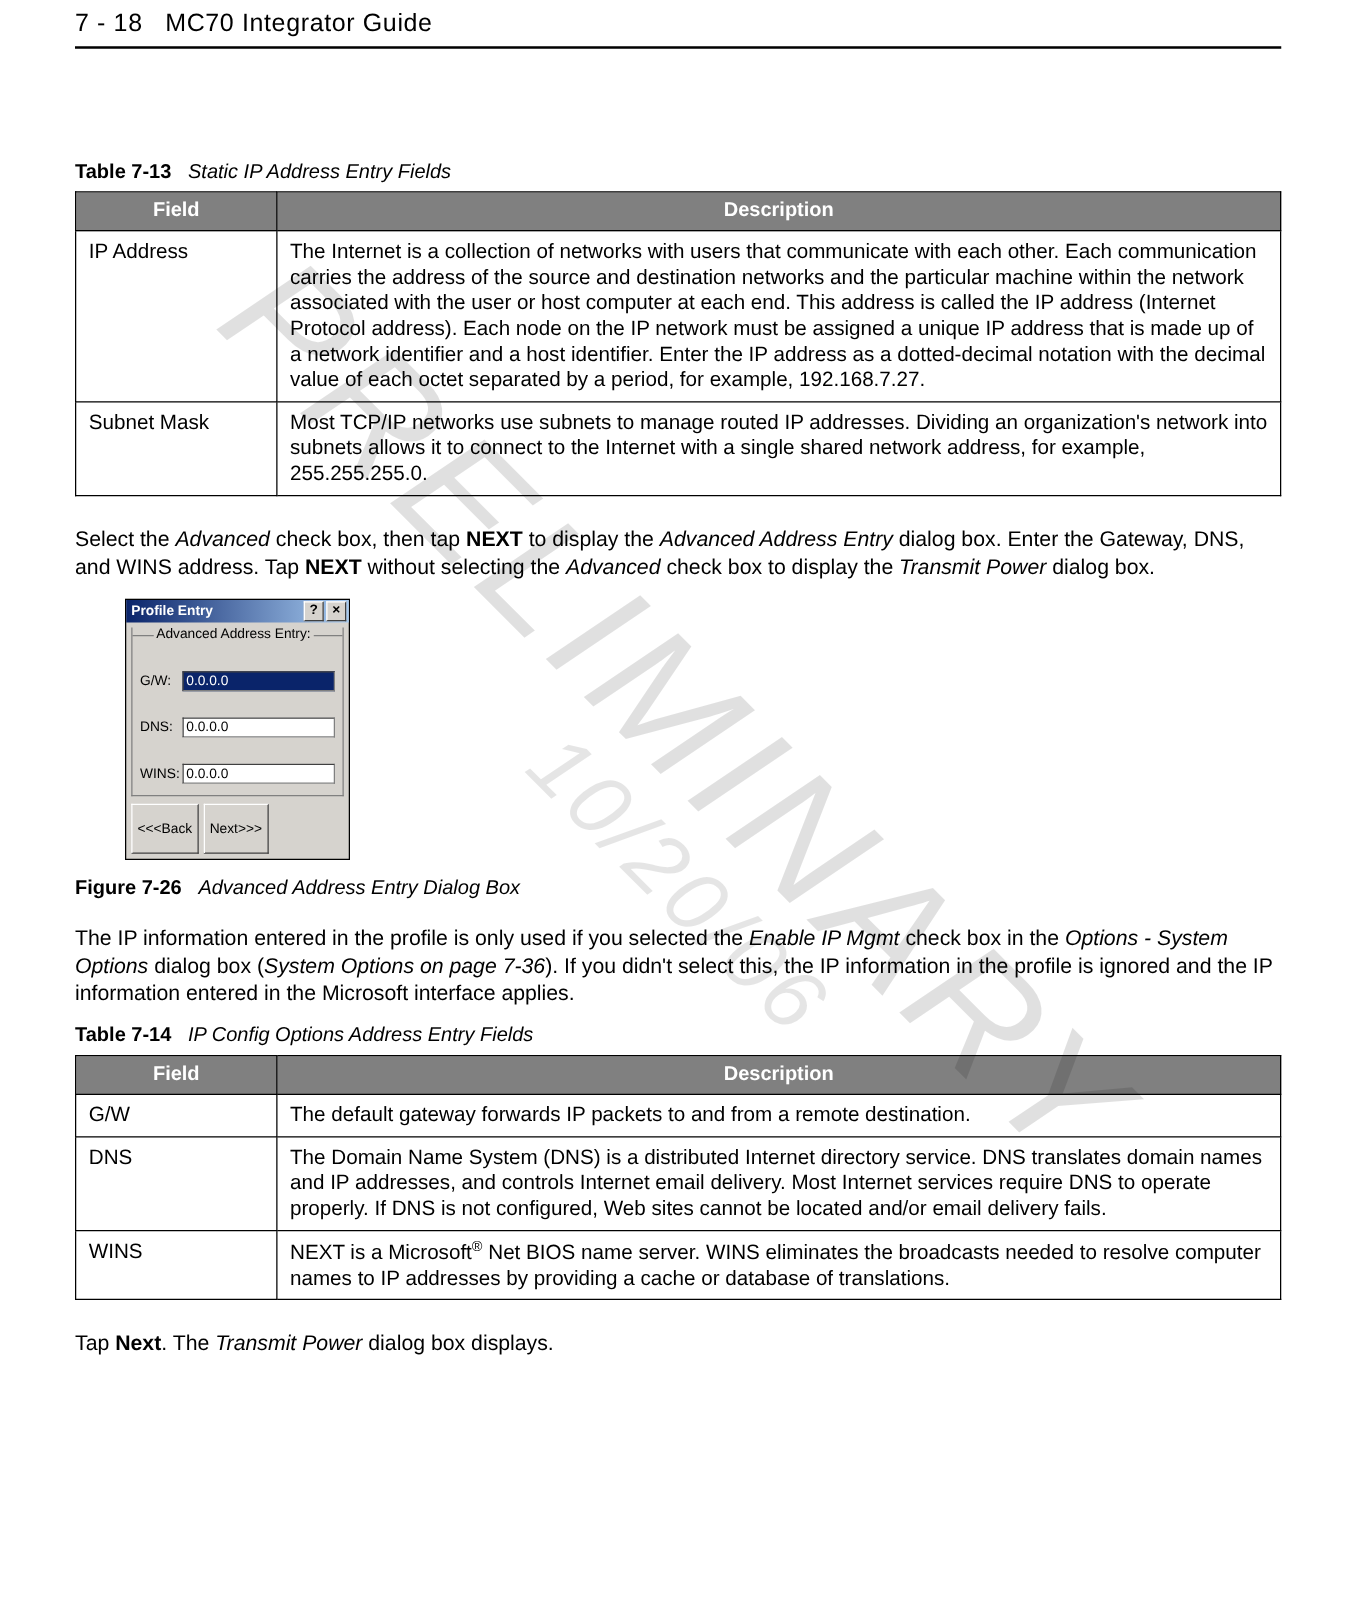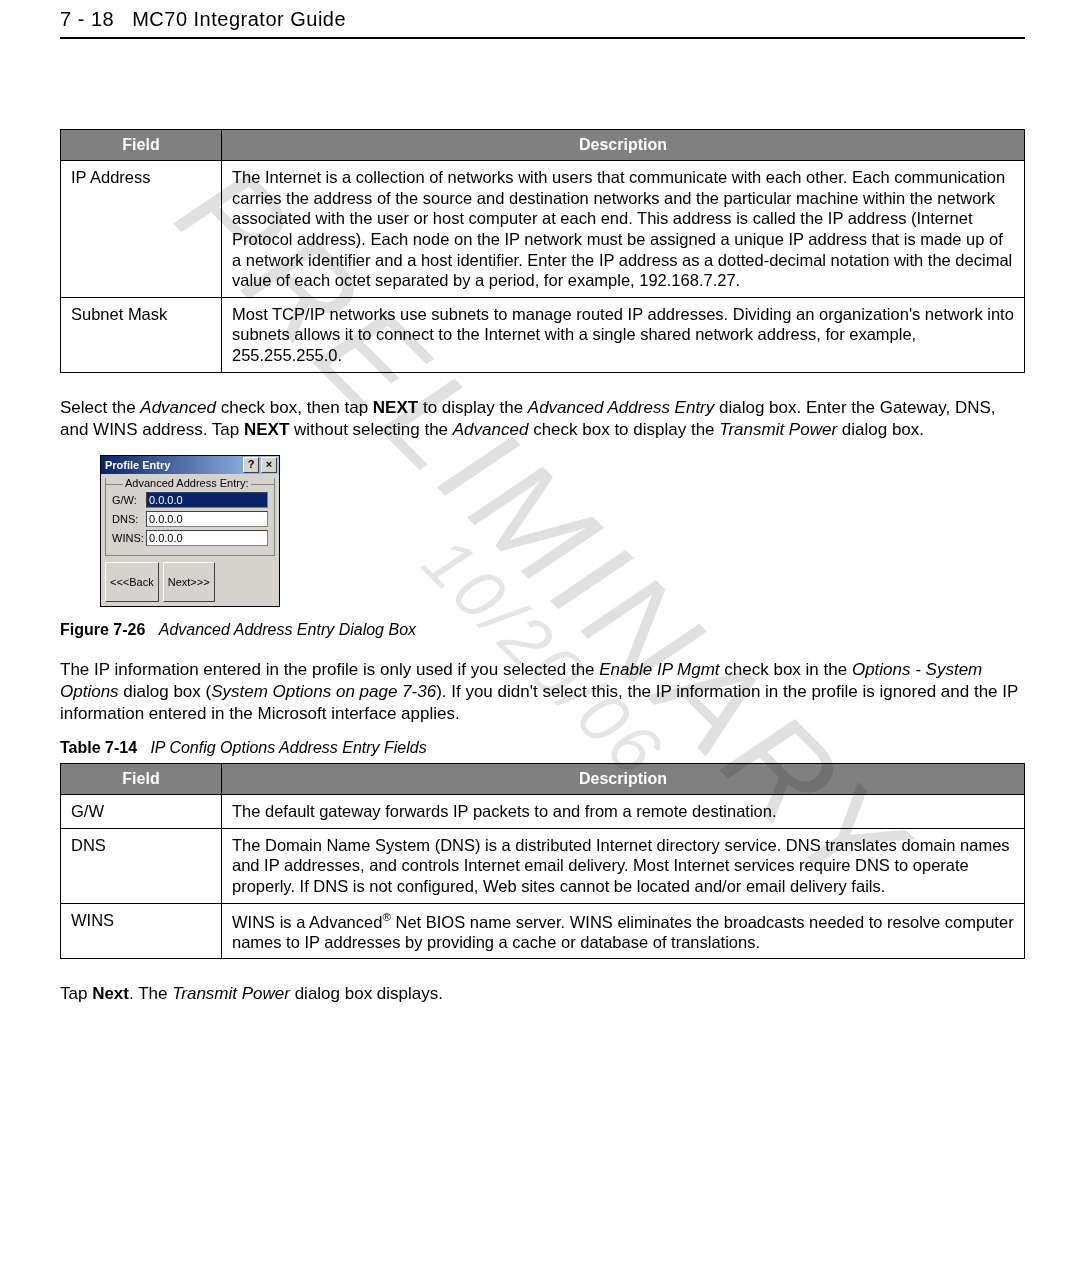--- a/index.html
+++ b/index.html
@@ -140,20 +140,21 @@
     left: 17px;
     background: #d6d3ce;
     padding: 0 2px;
     font-size: 11px;
     z-index: 2;
   }
   .dialog .row {
     display: flex;
     align-items: center;
     margin-bottom: 3px;
+    margin-top: 21px;
   }
   .dialog .row .lbl {
     width: 34px;
     font-size: 11px;
   }
   .dialog .row .inp {
     flex: 1;
     background: #fff;
     border: 1px solid #808080;
     border-top-color: #404040;
@@ -216,20 +217,24 @@
 <div class="page">
 
   <div class="watermark">PRELIMINARY</div>
   <div class="watermark2">10/20/06</div>
 
   <div class="header">
     <span class="page-num">7 - 18</span>
     <span class="title">MC70 Integrator Guide</span>
   </div>
 
+  <div class="table-caption">
+    <span class="bold">Table 7-13</span>&nbsp;&nbsp;
+    <span class="italic">Static IP Address Entry Fields</span>
+  </div>
 
   <table class="data">
     <thead>
       <tr>
         <th>Field</th>
         <th>Description</th>
       </tr>
     </thead>
     <tbody>
       <tr>
@@ -302,21 +307,21 @@
         <td class="field">G/W</td>
         <td>The default gateway forwards IP packets to and from a remote destination.</td>
       </tr>
       <tr>
         <td class="field">DNS</td>
         <td>The Domain Name System (DNS) is a distributed Internet directory service. DNS translates domain names and IP addresses, and controls Internet email delivery. Most Internet services require DNS to operate properly. If DNS is not configured, Web sites cannot be located and/or email delivery fails.</td>
       </tr>
       <tr>
         <td class="field">WINS</td>
         <td>
-          <span>WINS is a Advanced</span><sup>®</sup><span> Net BIOS name server. WINS eliminates the broadcasts needed to resolve computer names to IP addresses by providing a cache or database of translations.</span>
+          <span>NEXT is a Microsoft</span><sup>®</sup><span> Net BIOS name server. WINS eliminates the broadcasts needed to resolve computer names to IP addresses by providing a cache or database of translations.</span>
         </td>
       </tr>
     </tbody>
   </table>
 
   <div class="body-text">
     <span>Tap </span><span class="bold">Next</span><span>. The </span><span class="italic">Transmit Power</span><span> dialog box displays.</span>
   </div>
 
 </div>

